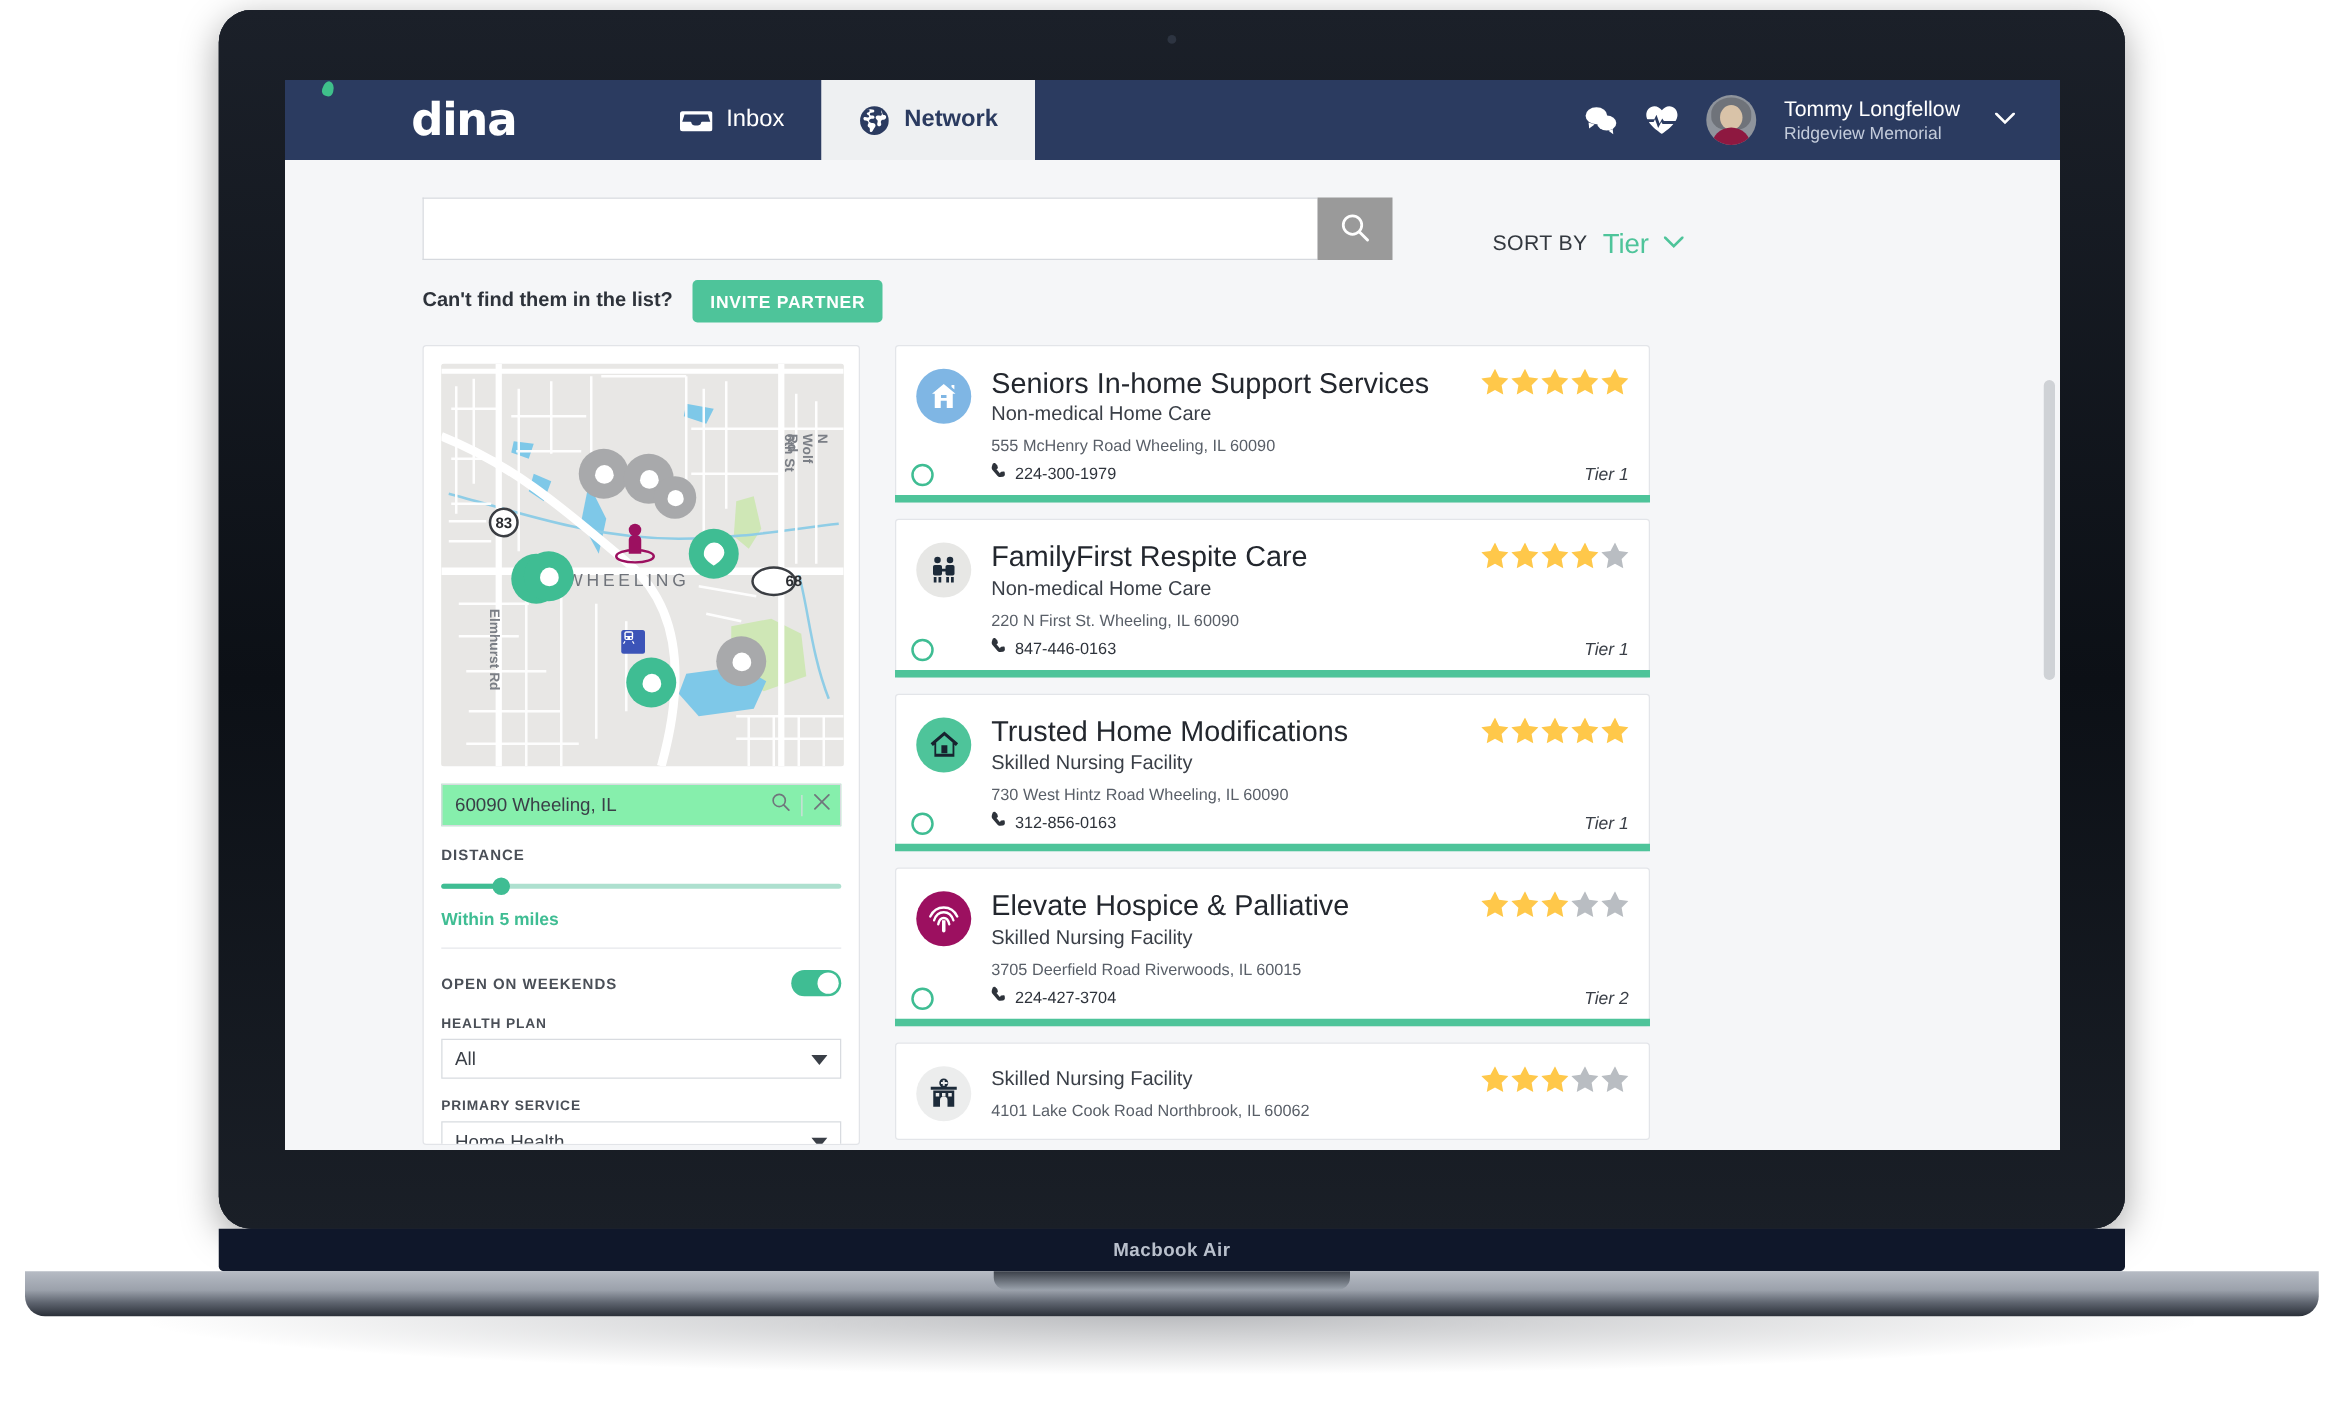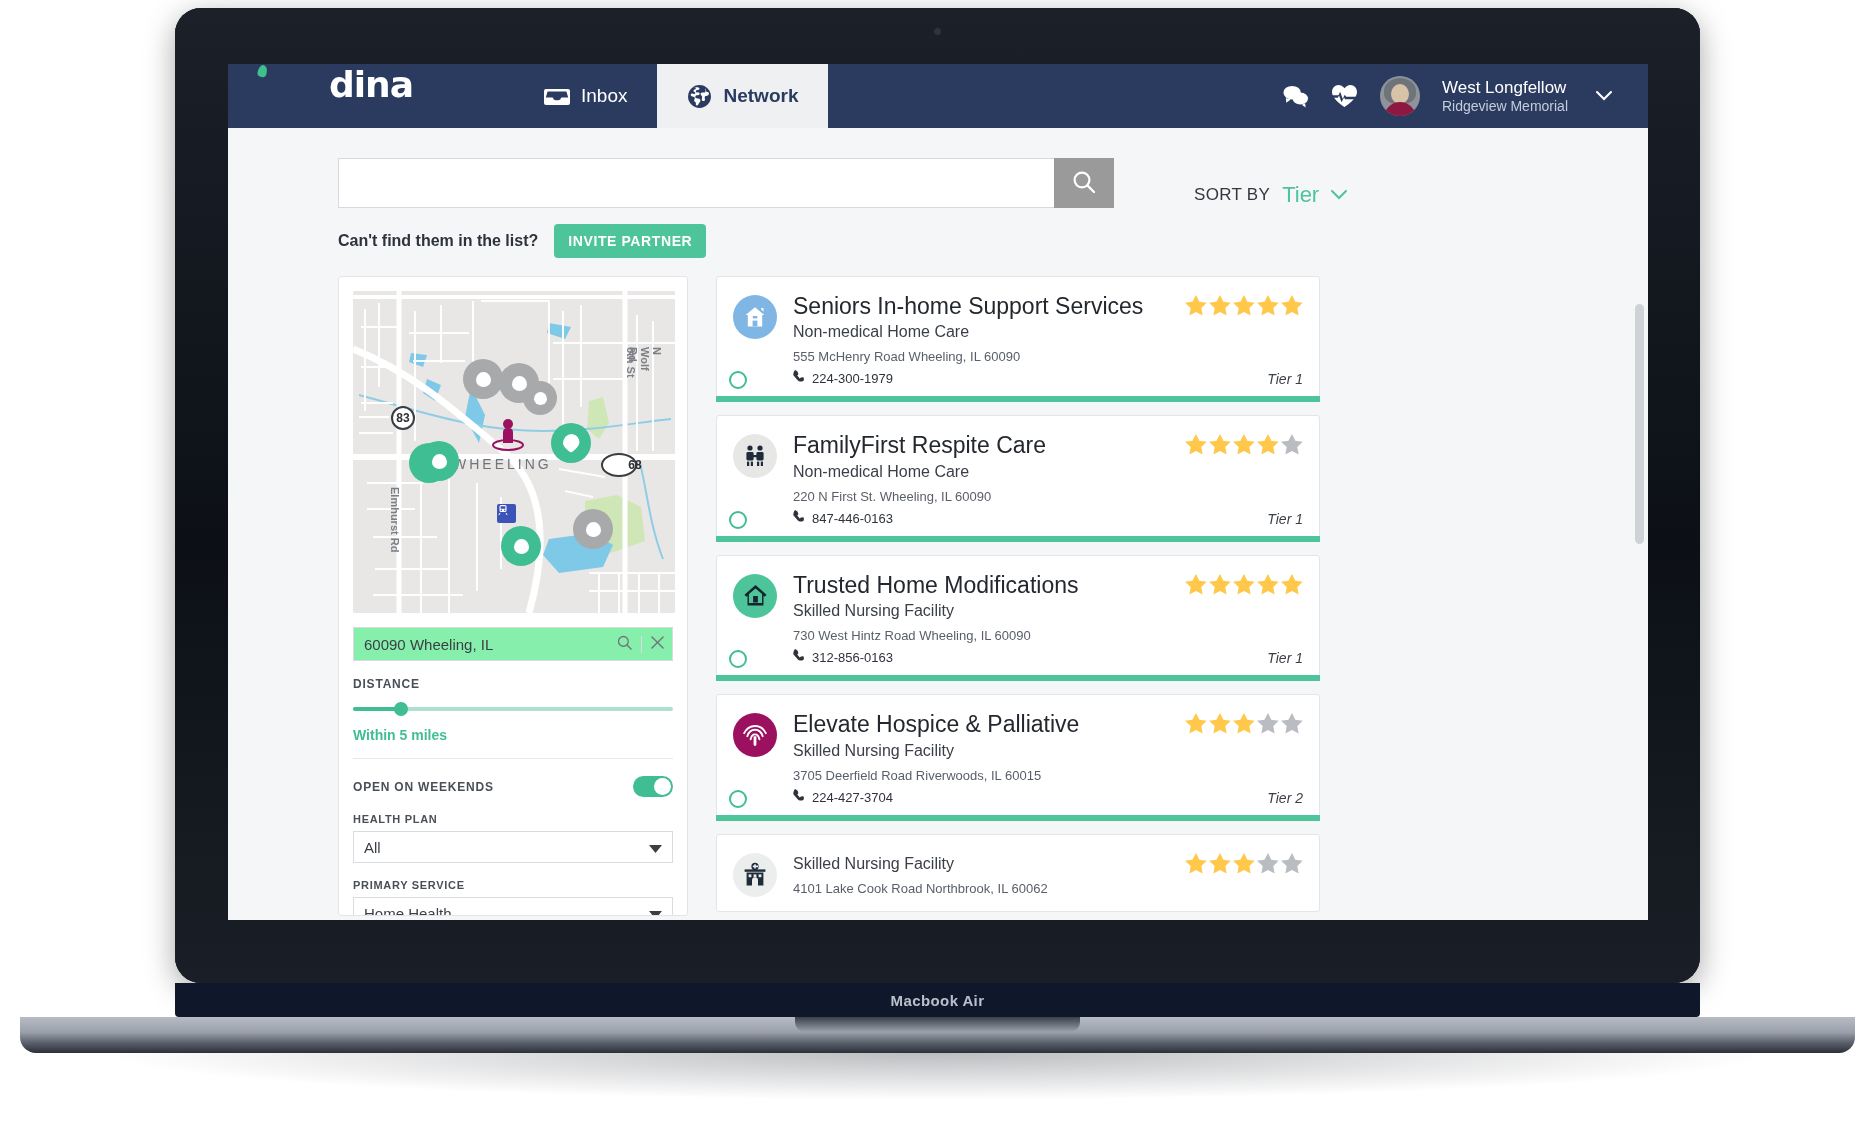--- a/index.html
+++ b/index.html
@@ -50,21 +50,21 @@
   .base-shadow {
     position: absolute; left: 120px; top: 1053px; width: 1635px; height: 46px;
     background: radial-gradient(ellipse at 50% 0%, rgba(30,35,45,.30) 0%, rgba(255,255,255,0) 72%);
   }
 
   
   .topbar {
     position: relative; height: 64px; background: #2b3b60; display: flex; align-items: stretch;
   }
   .brand {
-    width: 286px; display: flex; justify-content: center;
+    width: 286px; display: flex; align-items: center; justify-content: center;
   }
   .brand-word {
     position: relative; font-size: 36px; font-weight: 700; color: #fff;
     letter-spacing: -1px; font-family: "DejaVu Sans", sans-serif;
   }
   .brand-dot {
     position: absolute; left: 30px; top: 1px; width: 9px; height: 12px;
     background: #3fc08b; border-radius: 60% 60% 50% 50% / 70% 70% 40% 40%;
     transform: rotate(14deg);
   }
@@ -264,21 +264,21 @@
             <path fill="#fff" d="M14 24S1 16 1 8.3C1 4.2 4 1 7.8 1c2.5 0 4.7 1.4 6.2 3.4C15.5 2.4 17.7 1 20.2 1 24 1 27 4.2 27 8.3 27 16 14 24 14 24z"></path>
             <path fill="#2b3b60" d="M1.5 11.8h6.2l1.8-3.6 2.6 7.2 2.2-4.2 1.4 2.2h10.8v2.4H14.6l-1.1-1.7-2.6 5-2.6-7.2-1.2 2.3H1.5z"></path>
           </svg>
         </span>
         <div class="avatar">
           <div class="hair"></div>
             <div class="face"></div>
             <div class="body"></div>
         </div>
         <div class="user-meta">
-          <div class="user-name">West Longfellow</div>
+          <div class="user-name">Tommy Longfellow</div>
           <div class="user-org">Ridgeview Memorial</div>
         </div>
         <span class="chev-white">
           <svg width="16" height="10" viewBox="0 0 16 10">
               <path d="M1 1l7 7 7-7" stroke="#fff" stroke-width="2" fill="none" stroke-linecap="round"></path>
             </svg>
         </span>
       </div>
     </div>
 

